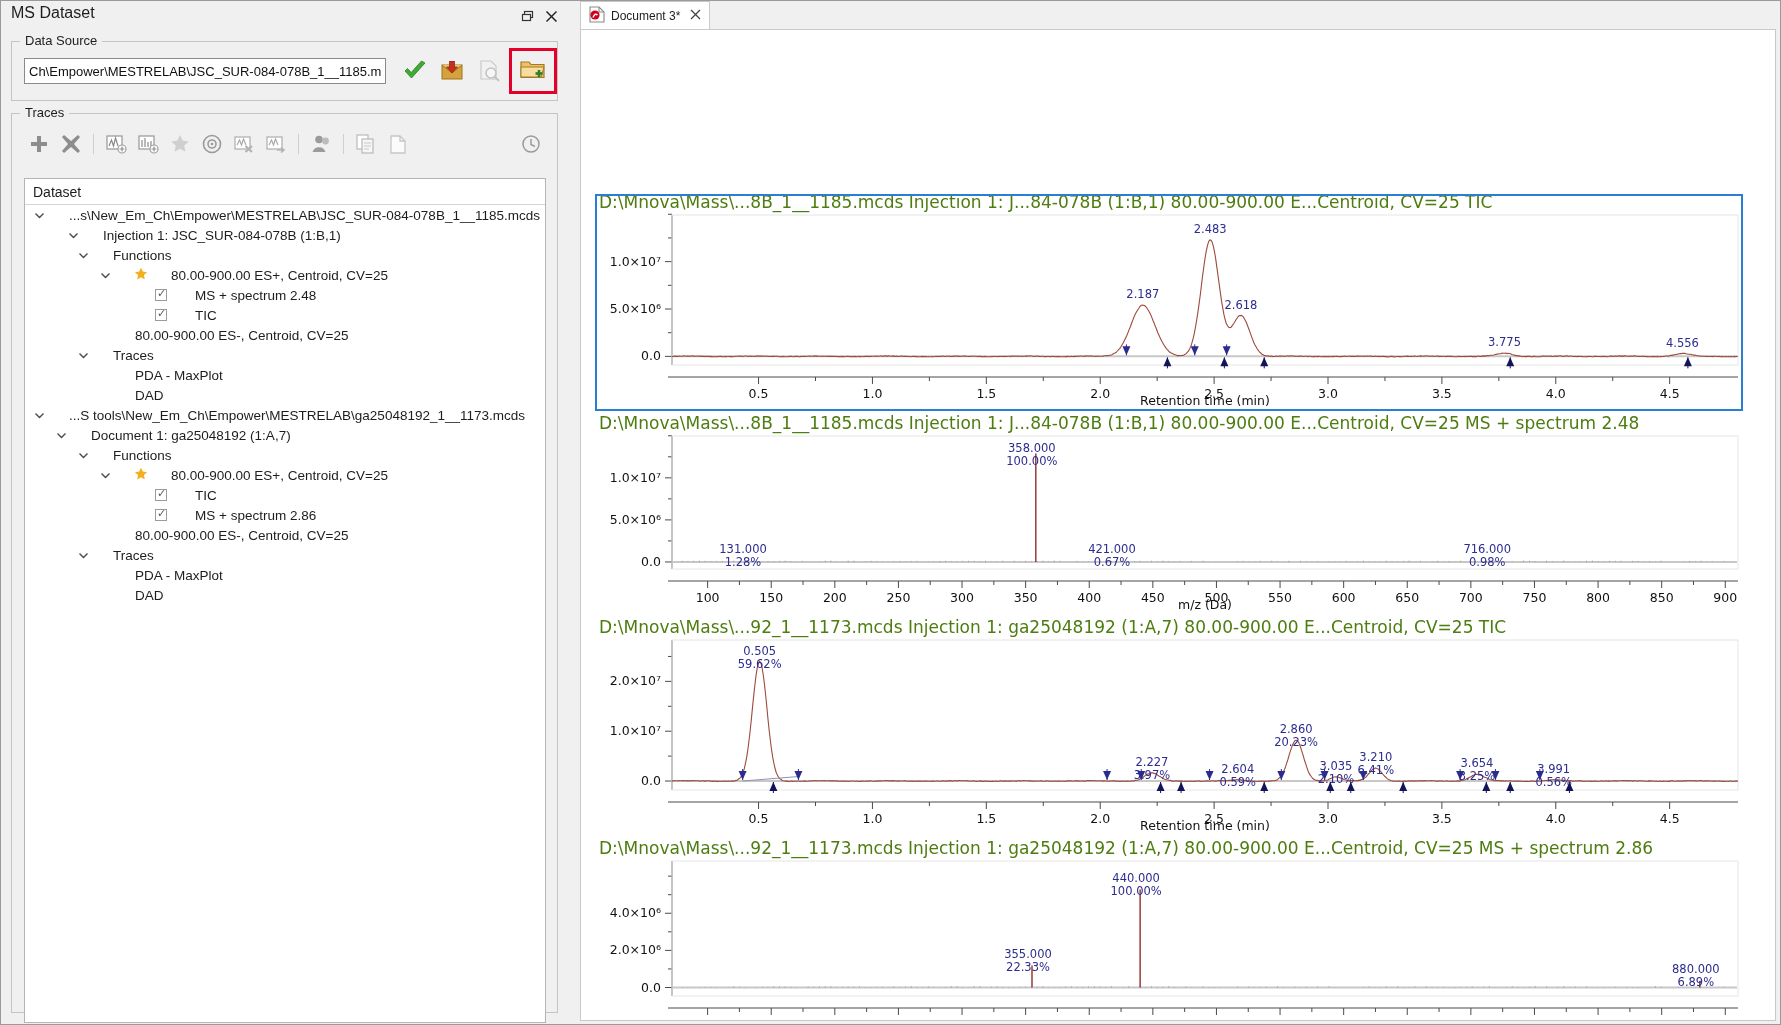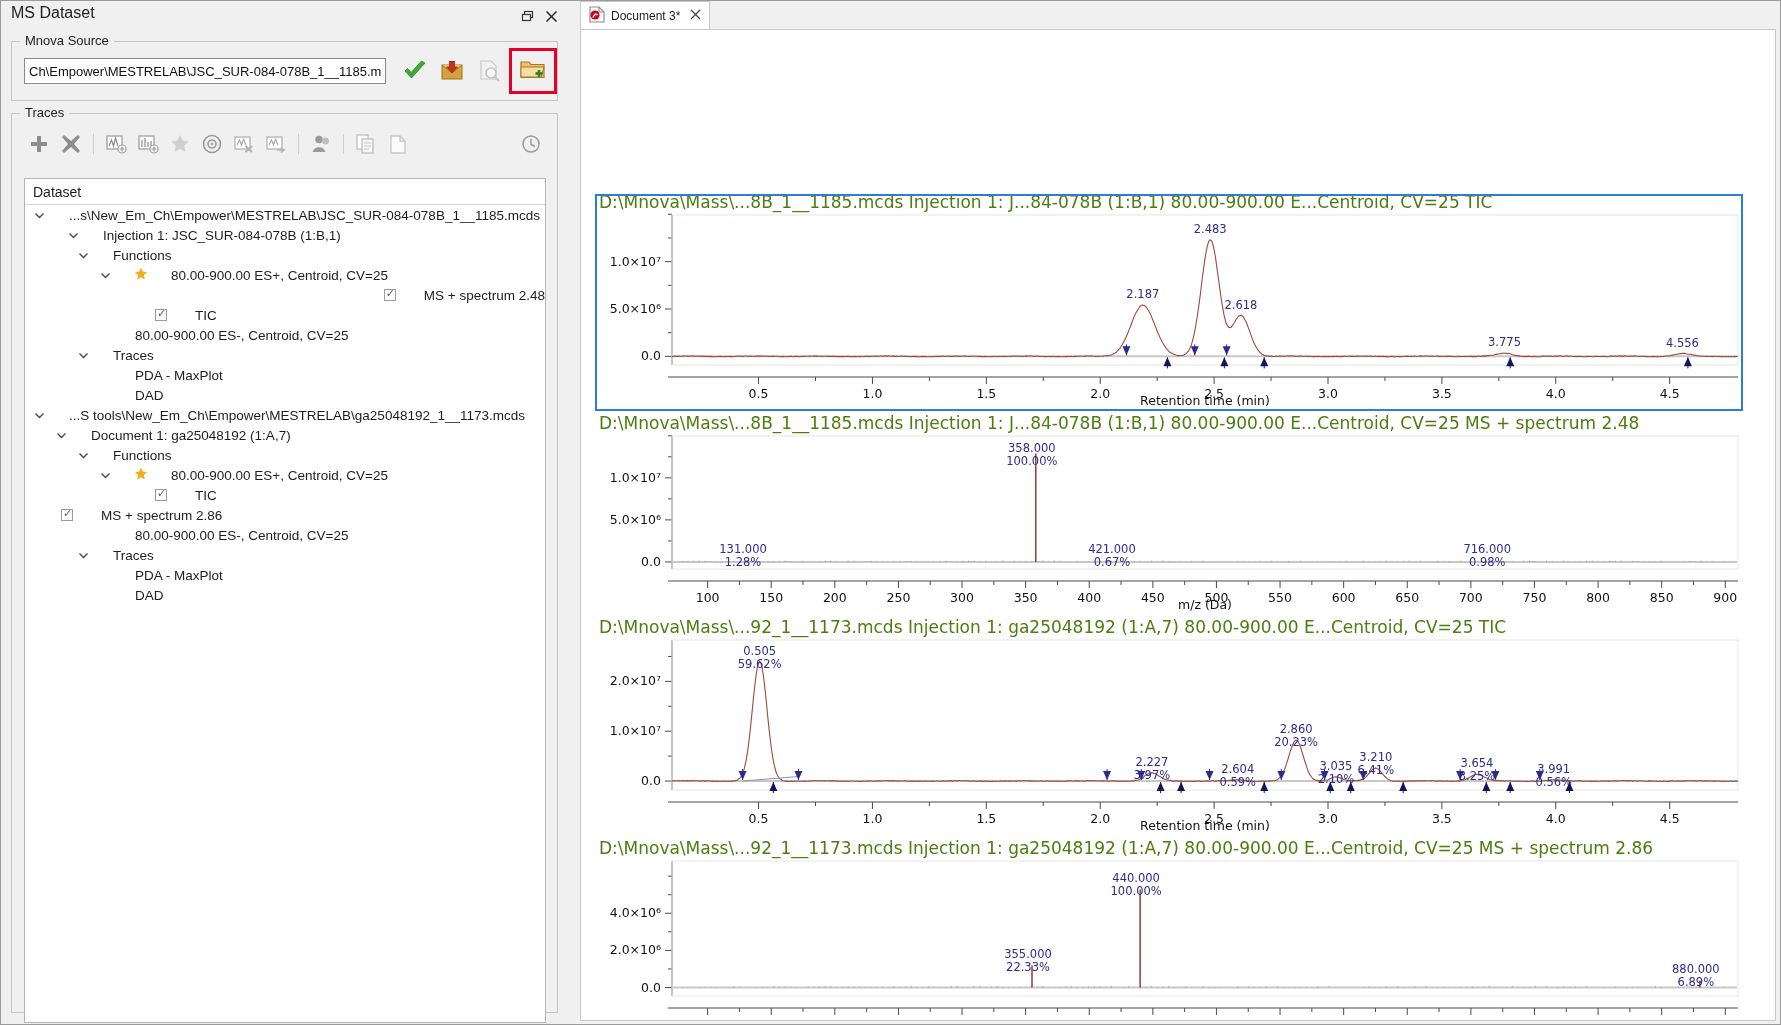--- a/index.html
+++ b/index.html
@@ -200,21 +200,21 @@
       </div>
       <div id="close-btn" class="tb-btn">
         <svg width="13" height="13" viewBox="0 0 13 13">
             <line x1="1.5" y1="1.5" x2="11.5" y2="11.5" stroke="#222" stroke-width="1.5"></line>
             <line x1="11.5" y1="1.5" x2="1.5" y2="11.5" stroke="#222" stroke-width="1.5"></line>
           </svg>
       </div>
     </div>
 
     <div id="ds-group" class="groupbox">
-      <div class="grouplabel">Mnova Source</div>
+      <div class="grouplabel">Data Source</div>
 
       <input id="ds-input" type="text" value="Ch\Empower\MESTRELAB\JSC_SUR-084-078B_1__1185.mcds" placeholder="Enter data source path" style="">
 
       <div id="ds-check" class="ds-icon">
         <svg width="24" height="22" viewBox="0 0 24 22">
             <path d="M2 11 L8.5 18 L22 3 L18.5 1 L8.2 12.5 L4.5 8.5 Z" fill="#3faa35" stroke="#2c7f26" stroke-width="0.8"></path>
           </svg>
       </div>
 
       <div id="ds-download" class="ds-icon">
@@ -375,21 +375,21 @@
               <span class="chev">
                 <svg width="11" height="11" viewBox="0 0 11 11">
                   <path d="M1.5 3.5 L5.5 7.5 L9.5 3.5" fill="none" stroke="#4a4a4a" stroke-width="1.4"></path>
                 </svg>
               </span>
               <span class="star"><svg width="14" height="14" viewBox="0 0 20 20">
                   <path d="M10 1 l2.6 5.6 l6.1 .8 l-4.5 4.2 l1.2 6.1 l-5.4-3 l-5.4 3 l1.2-6.1 l-4.5-4.2 l6.1-.8 z" fill="#f2b01e"></path>
                 </svg></span>
               <span class="tlabel">80.00-900.00 ES+, Centroid, CV=25</span>
             </div>
-            <div class="tnode" style="padding-left: 94px; justify-content: flex-end;">
+            <div class="tnode" style="padding-left: 94px;">
               <span class="chev empty">
                 <svg width="11" height="11" viewBox="0 0 11 11">
                   <path d="M1.5 3.5 L5.5 7.5 L9.5 3.5" fill="none" stroke="#4a4a4a" stroke-width="1.4"></path>
                 </svg>
               </span>
               <span class="cbox"></span>
               <span class="tlabel">MS + spectrum 2.48</span>
             </div>
             <div class="tnode" style="padding-left: 94px;">
               <span class="chev empty">
@@ -469,21 +469,21 @@
             </div>
             <div class="tnode" style="padding-left: 94px;">
               <span class="chev empty">
                 <svg width="11" height="11" viewBox="0 0 11 11">
                   <path d="M1.5 3.5 L5.5 7.5 L9.5 3.5" fill="none" stroke="#4a4a4a" stroke-width="1.4"></path>
                 </svg>
               </span>
               <span class="cbox"></span>
               <span class="tlabel">TIC</span>
             </div>
-            <div class="tnode" style="">
+            <div class="tnode" style="padding-left: 94px;">
               <span class="chev empty">
                 <svg width="11" height="11" viewBox="0 0 11 11">
                   <path d="M1.5 3.5 L5.5 7.5 L9.5 3.5" fill="none" stroke="#4a4a4a" stroke-width="1.4"></path>
                 </svg>
               </span>
               <span class="cbox"></span>
               <span class="tlabel">MS + spectrum 2.86</span>
             </div>
             <div class="tnode" style="padding-left: 72px;">
               <span class="chev empty">

